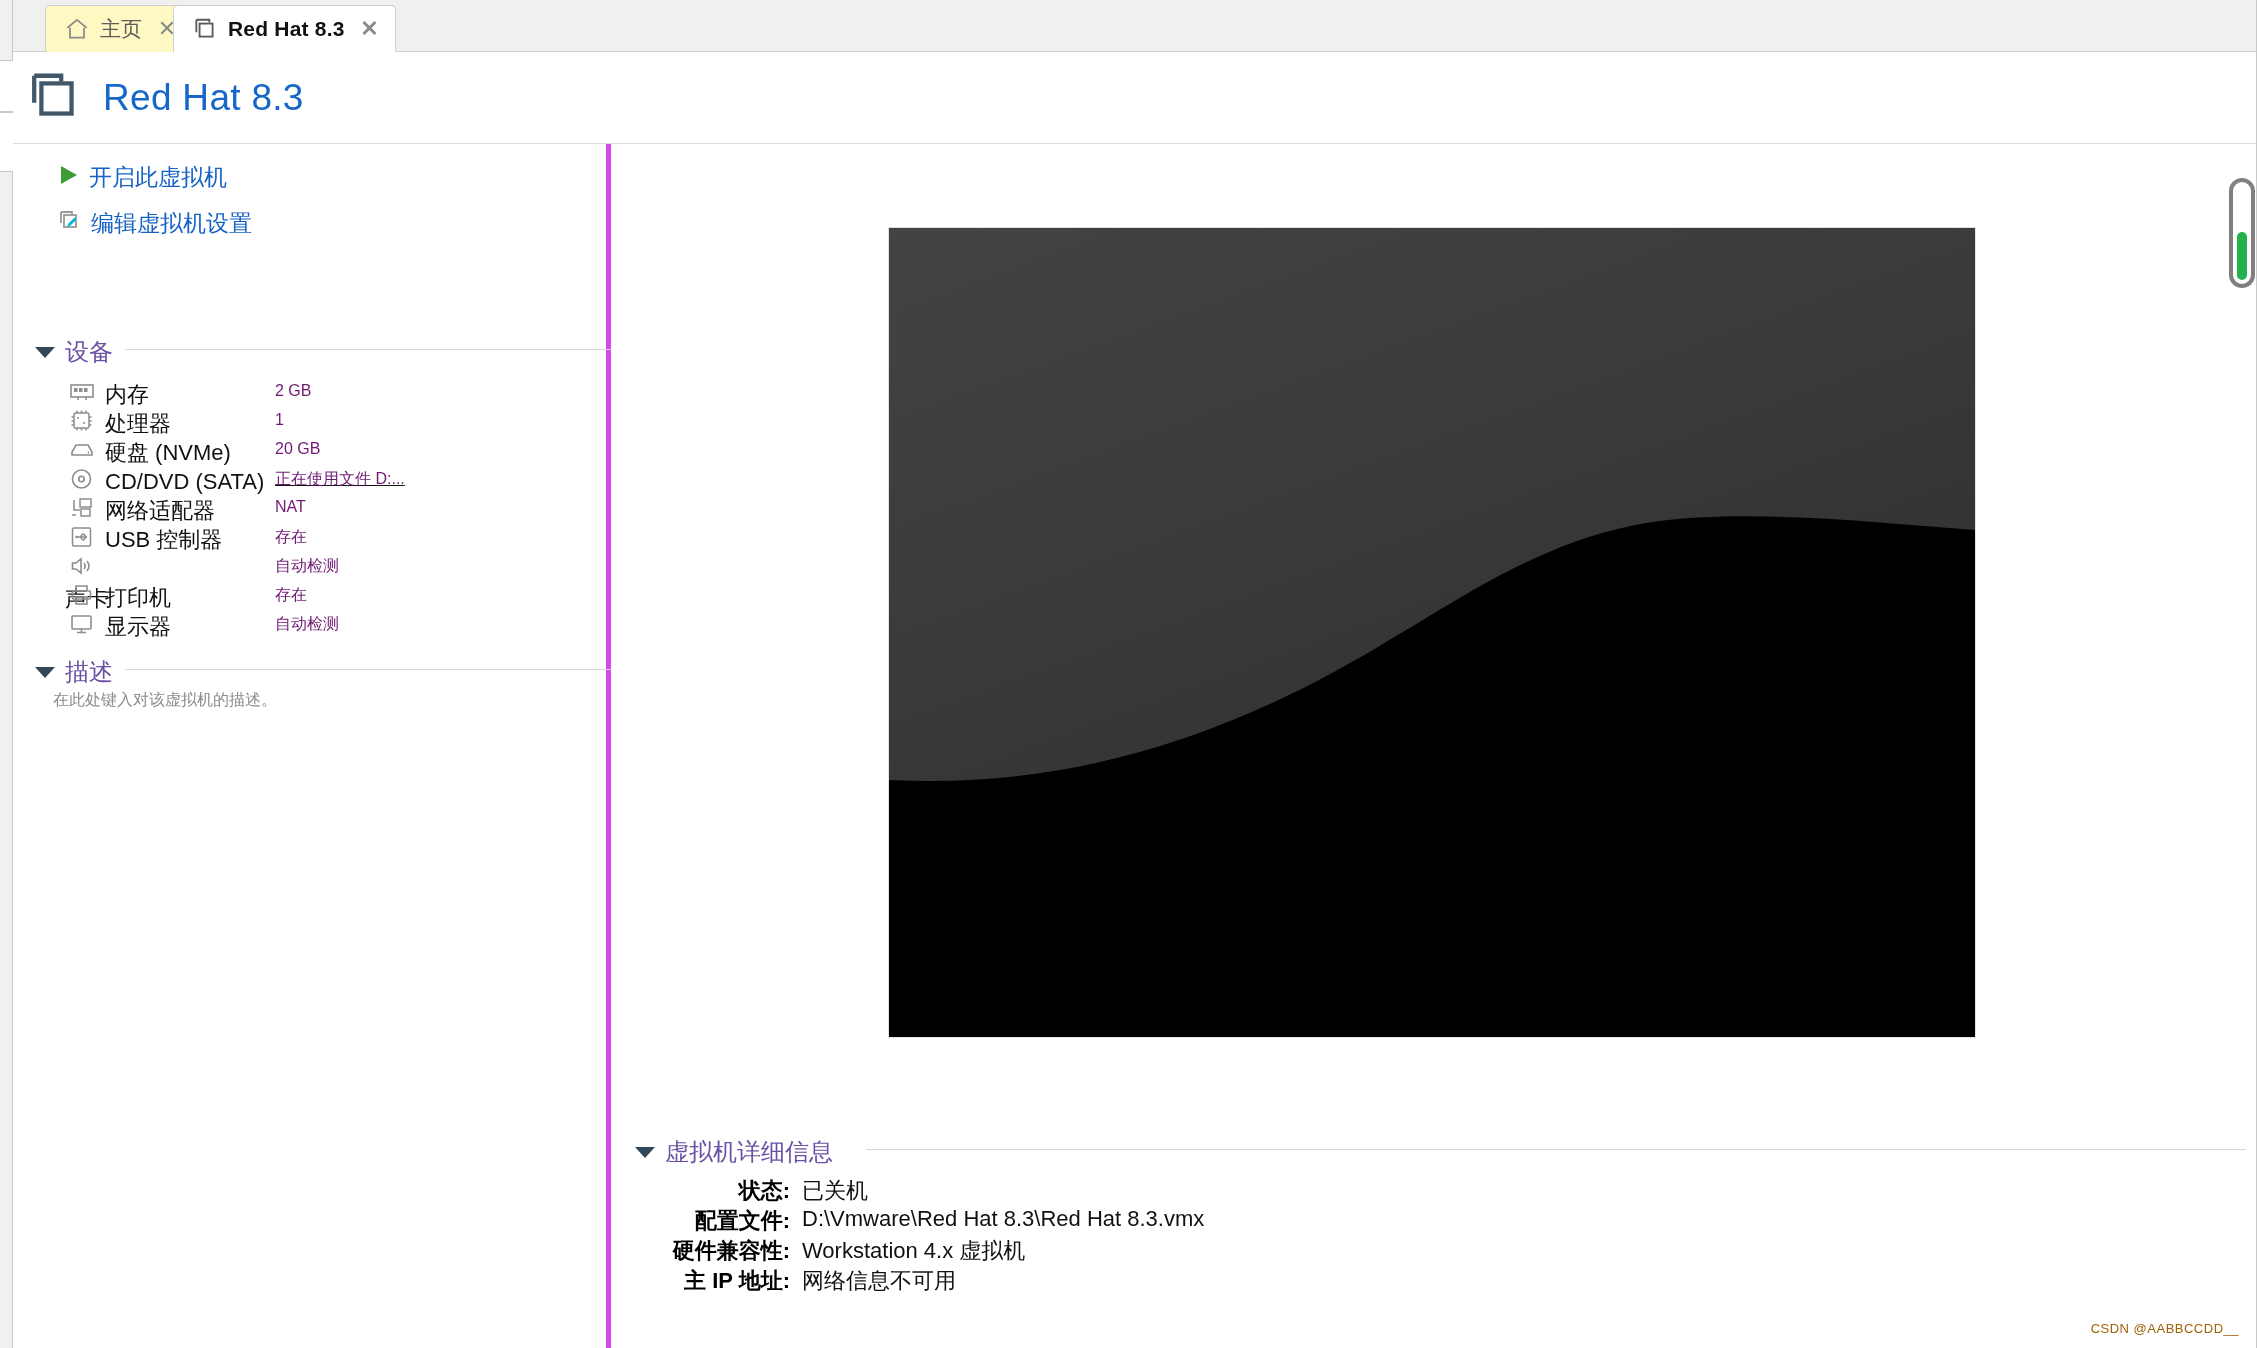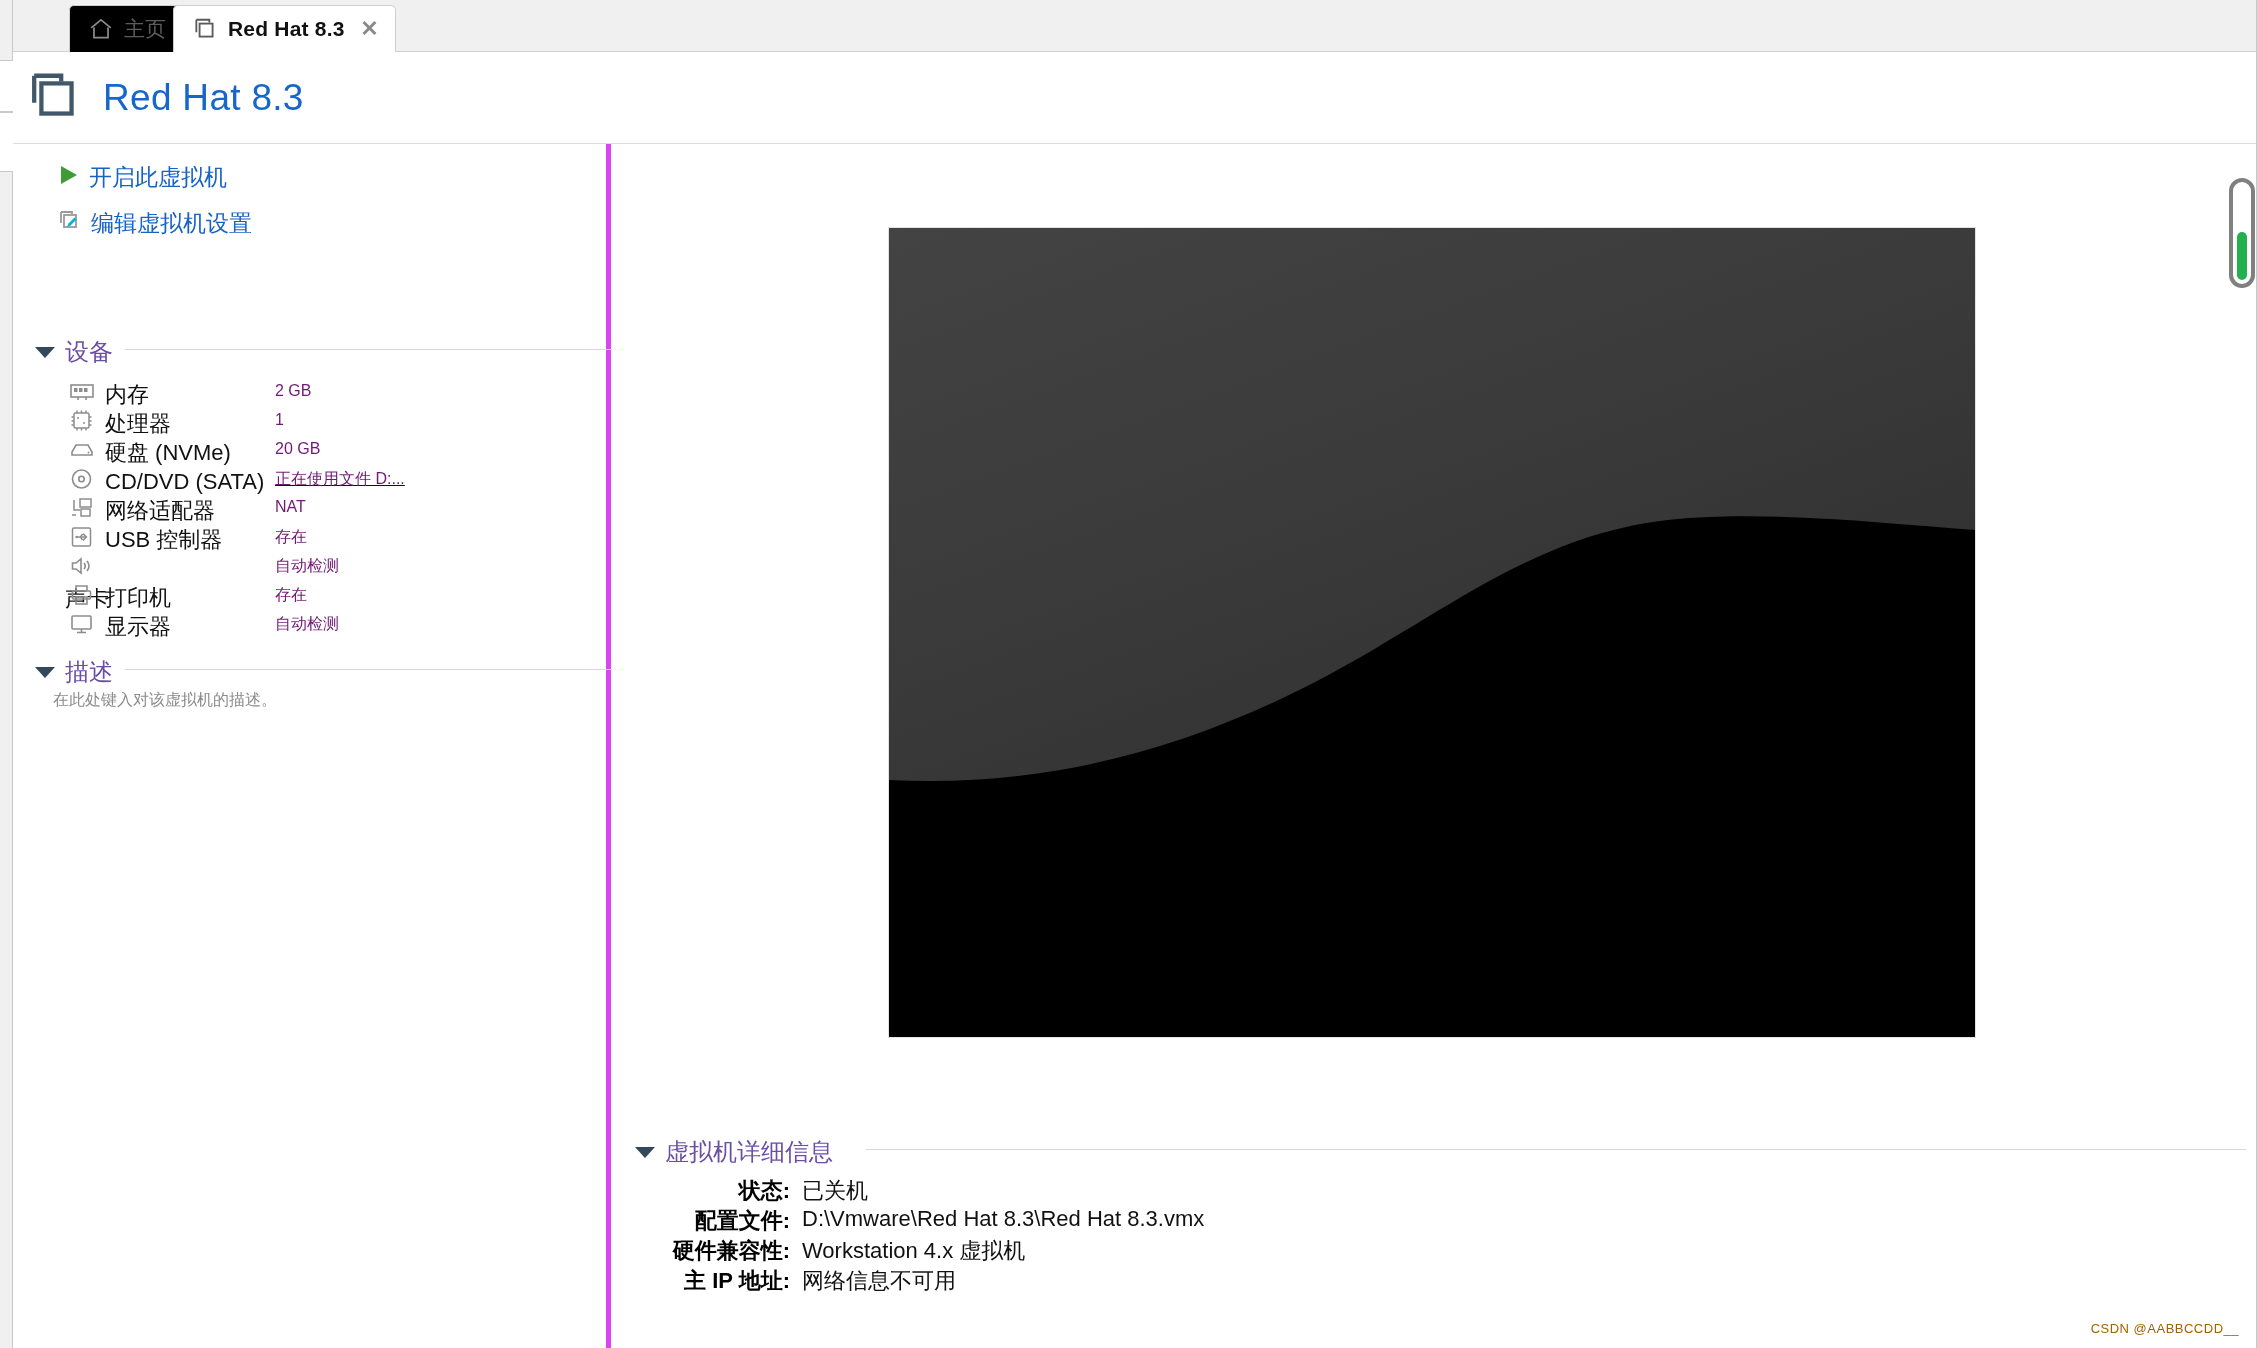--- a/index.html
+++ b/index.html
@@ -49,23 +49,22 @@
     display: flex;
     align-items: center;
     padding: 0 14px 0 18px;
     border: 1px solid #cfcfcf;
     border-bottom: none;
     border-radius: 5px 5px 0 0;
     cursor: default;
     user-select: none;
   }
   .tab.inactive {
-    background: #000000;
+    background: #fef9c3;
     color: #6b6b6b;
-    margin-left: 24px;
   }
   .tab.active {
     background: #ffffff;
     color: #000000;
     font-weight: bold;
   }
   .tab-label {
     font-size: 21px;
     margin: 0 14px 0 10px;
     white-space: nowrap;

